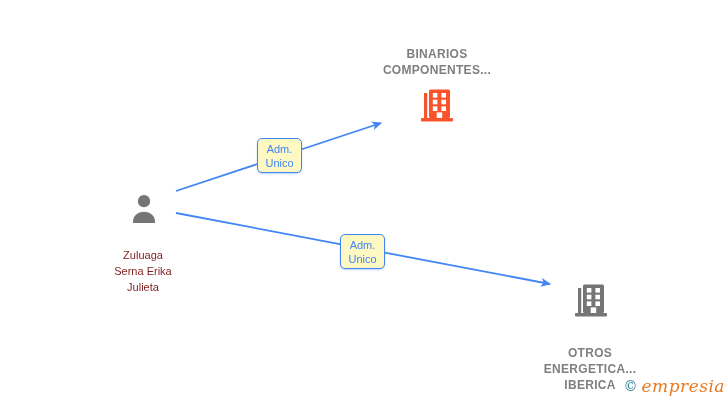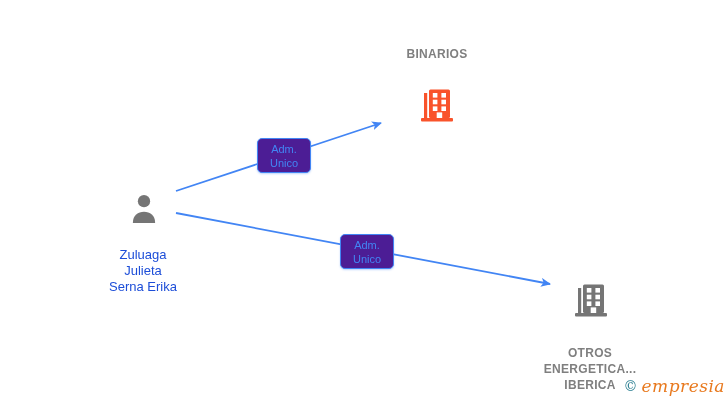--- a/index.html
+++ b/index.html
@@ -11,33 +11,33 @@
 
   .node-icon { position:absolute; }
   .icon-person { left:126px; top:191px; width:36px; height:36px; }
   .icon-binarios { left:419px; top:87px; width:36px; height:36px; }
   .icon-petro { left:573px; top:282px; width:36px; height:36px; }
 
   .node-label { position:absolute; width:160px; text-align:center;margin-top:16px; }
   .label-line { display:block; }
 
   .person-label {
-    left:63px; top:231px; color:#1d4ed8;
-    font-size:13px; line-height:16px; font-weight:400;
+    left:63px; top:231px; color:#7f1d1d;
+    font-size:11px; line-height:16px; font-weight:400;
   }
   .company-label {
     color:#7f7f7f; font-size:12px; line-height:16px; font-weight:700;
     letter-spacing:.3px;
   }
   .binarios-label { left:357px; top:30px; }
   .petro-label { left:510px; top:329px; }
 
   .edge-label {
-    position:absolute; width:54px; box-sizing:border-box;
-    background:#4c1d95; border:1.5px solid #4285f4; border-radius:5px;
+    position:absolute; width:45px; box-sizing:border-box;
+    background:#fef9c3; border:1.5px solid #4285f4; border-radius:5px;
     color:#4285f4; font-size:11px; line-height:14px; text-align:center;
     padding:2.5px 2px; box-shadow:0 1px 2px rgba(66,133,244,.35);
   }
   .edge-label-1 { left:257px; top:138px; }
   .edge-label-2 { left:340px; top:234px; }
 
   .watermark {
     position:absolute; right:3px; bottom:4px;
     font-family:"DejaVu Serif", serif; font-style:italic;
     font-size:17px; line-height:20px; white-space:nowrap;
@@ -60,26 +60,27 @@
     <line x1="176" y1="191" x2="381" y2="123" stroke="#4285f4" stroke-width="1.8" marker-end="url(#arrowhead)"></line>
     <line x1="176" y1="213" x2="550" y2="284" stroke="#4285f4" stroke-width="1.8" marker-end="url(#arrowhead)"></line>
   </svg>
 
   <svg class="node-icon icon-person" viewBox="0 0 24 24">
     <circle cx="12" cy="6.8" r="4.1" fill="#757575"></circle>
     <path d="M4.6,21 C4.6,16.4 8,13.9 12,13.9 C16,13.9 19.4,16.4 19.4,21 L19.4,21.4 L4.6,21.4 Z" fill="#757575"></path>
   </svg>
   <div class="node-label person-label">
     <span class="label-line">Zuluaga</span>
+    <span class="label-line">Serna Erika</span>
     <span class="label-line">Julieta</span>
-    <span class="label-line">Serna Erika</span>
   </div>
 
   <div class="node-label company-label binarios-label">
     <span class="label-line">BINARIOS</span>
+    <span class="label-line">COMPONENTES...</span>
   </div>
   <svg class="node-icon icon-binarios" viewBox="0 0 36 36">
     <rect x="2" y="31" width="32" height="3.5" rx="1" fill="#f9532b"></rect>
     <rect x="5" y="6" width="3.2" height="25" fill="#f9532b"></rect>
     <rect x="10" y="2.5" width="21" height="28.5" rx="1.5" fill="#f9532b"></rect>
     <rect x="13.8" y="6" width="4.6" height="4.6" fill="#ffffff"></rect>
     <rect x="22.4" y="6" width="4.6" height="4.6" fill="#ffffff"></rect>
     <rect x="13.8" y="12.7" width="4.6" height="4.6" fill="#ffffff"></rect>
     <rect x="22.4" y="12.7" width="4.6" height="4.6" fill="#ffffff"></rect>
     <rect x="13.8" y="19.4" width="4.6" height="4.6" fill="#ffffff"></rect>

